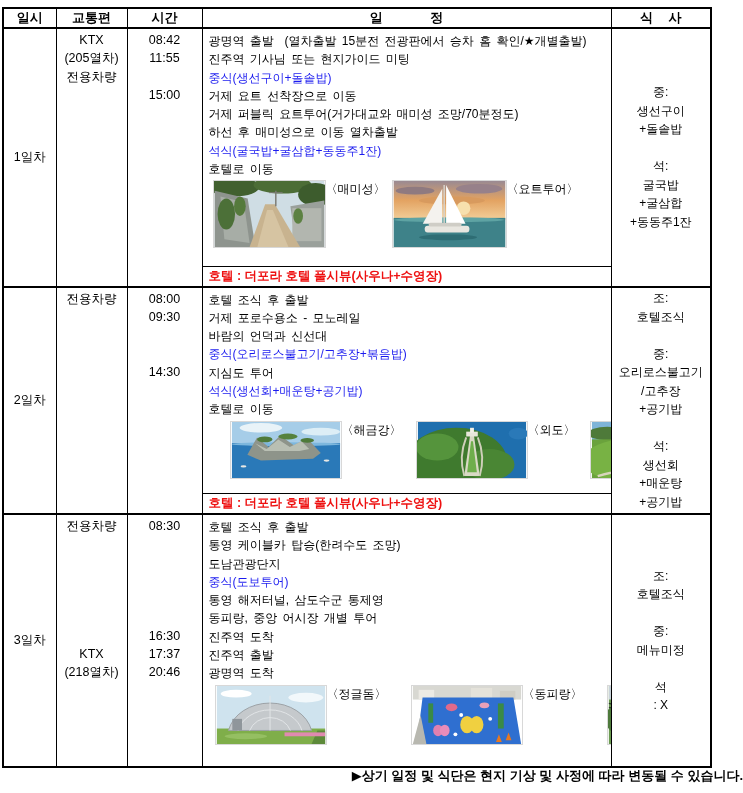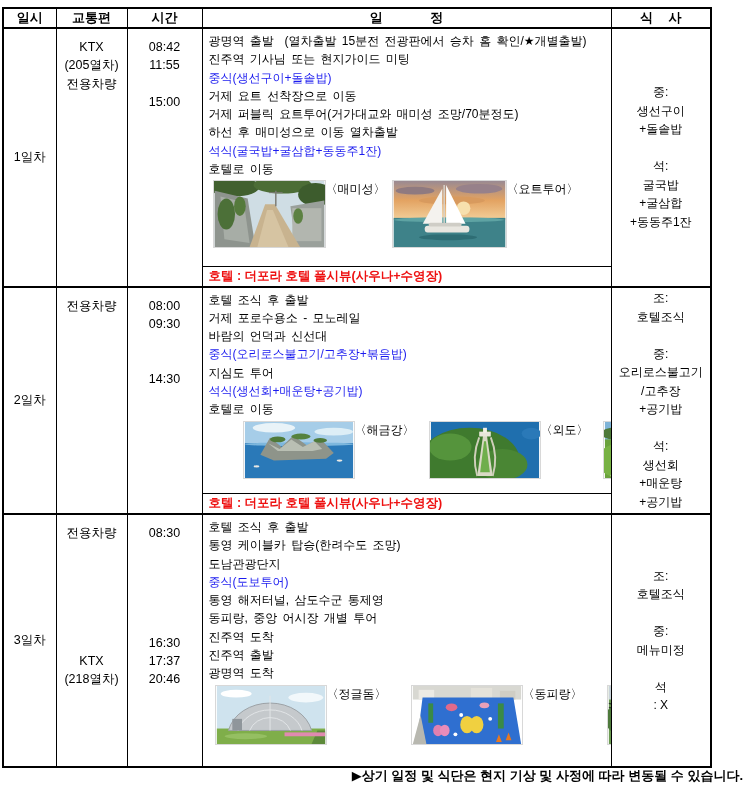--- a/index.html
+++ b/index.html
@@ -18,30 +18,30 @@
   th {
     height:19px; font-size:13px; font-weight:bold;
     text-align:center; vertical-align:middle; border-bottom:2px solid #000;
     white-space:pre;
   }
   th.th-sched { word-spacing:44px; }
   th.th-meal  { word-spacing:12px; }
   tr.day-start > td { border-top:2px solid #000; }
 
   .c-day  { vertical-align:middle; text-align:center; font-size:12.5px; }
-  .c-trans, .c-time { text-align:center; font-size:12.5px; padding-top:9px; }
+  .c-trans, .c-time { text-align:center; font-size:12.5px; padding-top:2px; }
   .tline  { line-height:18.3px; white-space:pre; }
 
   .c-sched { padding:3px 4px 0 6px; font-size:12px; }
   .sline  { line-height:18.3px; white-space:pre; word-spacing:2px; }
   .sline.blue { color:var(--blue,#1b1bef); }
 
   .photos { display:flex; margin-top:2px; }
   .photos.p1 { margin-left:4px;  gap:6px; }
-  .photos.p2 { margin-left:18px; gap:14px;padding-left:16px; }
+  .photos.p2 { margin-left:5px; gap:14px;padding-left:16px; }
   .photos.p3 { margin-left:6px;  gap:24px; }
   figure { margin:0; display:flex; flex-direction:row; align-items:flex-start; }
   figure svg { display:block; border:1px solid #d8d8d8; }
   figcaption { font-size:12px; margin-top:1px; white-space:pre; }
 
   .c-hotel {
     height:20px; vertical-align:middle; font-size:12.5px; font-weight:bold;
     color:var(--red,#ee1111); padding:1px 6px; white-space:pre;
   }
   .c-meal { vertical-align:middle; text-align:center; font-size:12px; }

